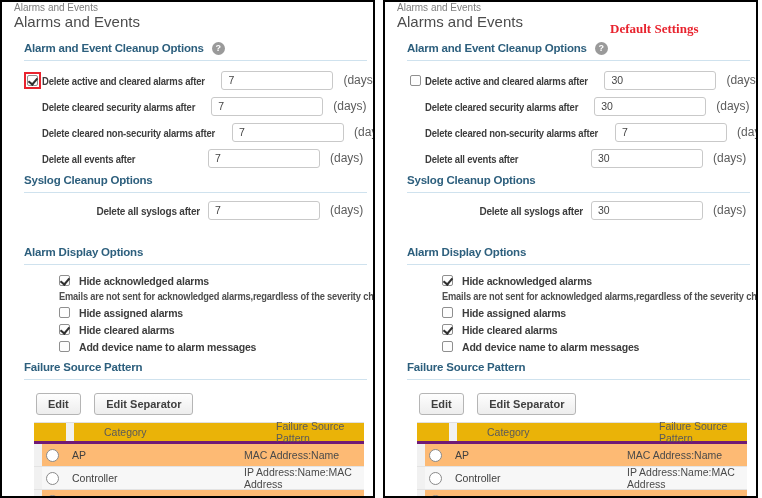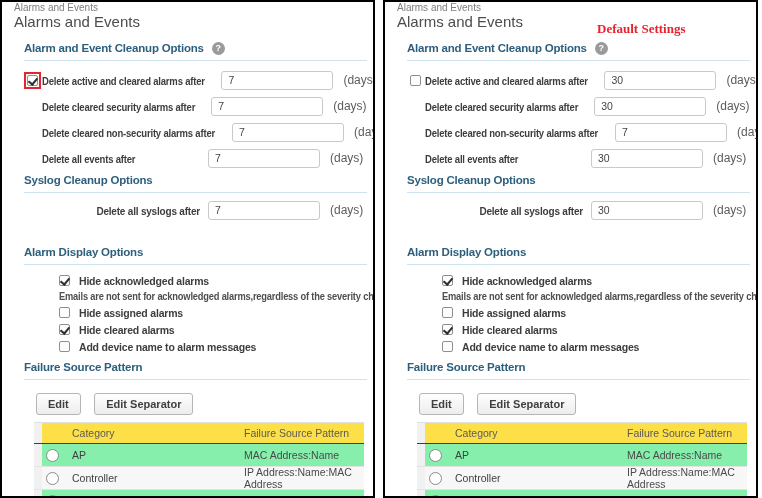--- a/index.html
+++ b/index.html
@@ -6,21 +6,21 @@
   body { width:762px; height:498px; background:#fff; font-family:"Liberation Sans", sans-serif; position:relative; overflow:hidden; }
   .panel { position:absolute; top:0; width:375px; height:498px; border:2px solid #000; background:#fff; overflow:hidden; }
   .panel--modified { left:0; }
   .panel--default { left:383px; }
   .inner { padding:0 6px 0 12px; position:relative; height:100%; }
 
   .breadcrumb { font-size:10px; color:#7d7d7d; line-height:10px; margin-top:1px; cursor:pointer; }
   .title { font-size:15px; font-weight:normal; color:#4c4c4c; line-height:17px; }
   .annotation { position:absolute; top:18px; font-family:"Liberation Serif", serif; font-weight:bold; font-size:13px; color:#e8232e; white-space:nowrap; }
   .panel--modified .annotation { left:160px; }
-  .panel--default .annotation { left:212px; }
+  .panel--default .annotation { left:225px; }
 
   .section { margin:12px 0 0 10px; padding-bottom:5px; border-bottom:1px solid #cfe2ee; display:flex; align-items:center; }
   .section-h { font-size:11.5px; font-weight:bold; color:#2d5f7d; letter-spacing:-0.2px; line-height:13px; }
   .help { width:13px; height:13px; border-radius:50%; background:#9a9a9a; color:#fff; font-size:9px; font-weight:bold; text-align:center; line-height:13px; margin-left:8px; cursor:pointer; }
 
   .rows { margin-top:9px; }
   .crow { display:flex; align-items:center; margin:0 0 6px 13px; height:20px; }
   .cbslot { flex:0 0 15px; display:flex; align-items:center; }
   .cb { width:11px; height:11px; border:1px solid #8f8f8f; border-radius:2px; background:#fdfdfd; position:relative; display:inline-block; cursor:pointer; }
   .cb.checked::after { content:""; position:absolute; left:2px; top:0; width:4px; height:7px; border-right:2px solid #2f2f2f; border-bottom:2px solid #2f2f2f; transform:rotate(40deg); }
@@ -44,22 +44,22 @@
   .orow .cb { margin-right:9px; }
   .olbl { font-size:10.5px; font-weight:bold; color:#3d3d3d; letter-spacing:-0.2px; white-space:nowrap; }
   .note { margin-left:45px; height:15px; display:flex; align-items:center; white-space:nowrap; }
   .note span { display:inline-block; font-size:10px; font-weight:bold; color:#4f4f4f; letter-spacing:-0.2px; transform:scaleX(0.93); transform-origin:0 50%; }
 
   .btnbar { margin:13px 0 0 22px; }
   .btn { display:inline-block; font-size:11px; font-weight:bold; color:#3f3f3f; background:linear-gradient(#fefefe,#ededed); border:1px solid #b5b5b5; border-radius:3px; padding:4px 11px; margin-right:9px; cursor:pointer; }
 
   .tbl { margin:7px 3px 0 20px; border-top:1px solid #e0e0e0; }
   .trow { display:flex; align-items:stretch; border-bottom:1px solid #e3e3e3; }
-  .thead { background:#fde047; height:21px; border-bottom:1px solid #701a75; }
-  .tbody-row { height:23px; background:#86efac; }
+  .thead { background:#eab308; height:21px; border-bottom:3px solid #701a75;padding-left:32px; }
+  .tbody-row { height:23px; background:#fdba74; }
   .tbody-row.alt { background:#f7f7f7; }
   .c-gut { flex:0 0 8px; background:#f1f1f1; }
   .c-radio { flex:0 0 22px; display:flex; align-items:center; padding-left:4px; }
   .radio { width:13px; height:13px; border:1px solid #8a8a8a; border-radius:50%; background:#fff; cursor:pointer; }
   .c-cat { flex:0 0 174px; display:flex; align-items:center; padding-left:8px; font-size:10.5px; color:#3f3f3f; }
   .c-pat { flex:1; display:flex; align-items:center; padding-left:6px; font-size:10.5px; color:#4a4a4a; }
   .thead .c-cat, .thead .c-pat { color:#5a5a5a; }
 </style>
 </head>
 <body>

